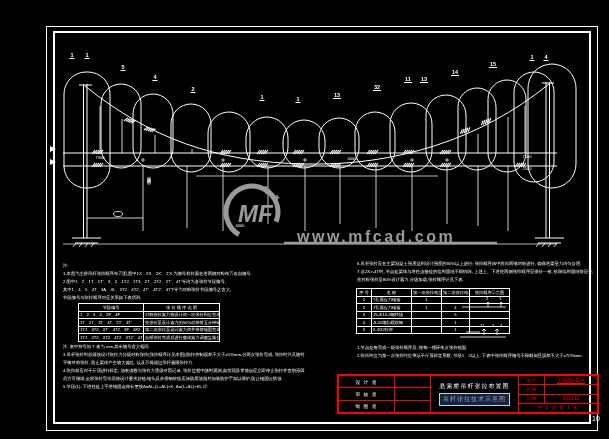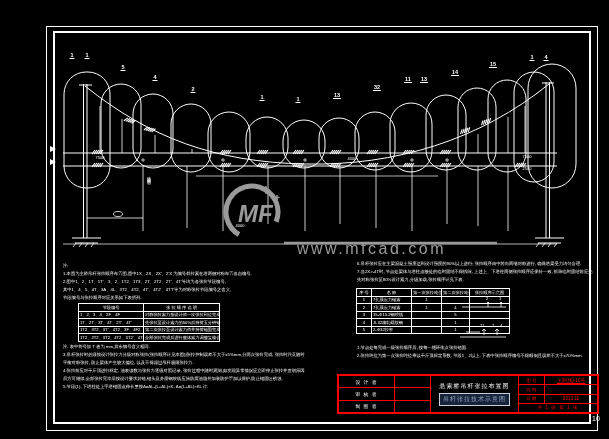--- a/index.html
+++ b/index.html
@@ -40,21 +40,21 @@
   .tb-rrow:last-child{border-bottom:none;}
   .tb-rlab{width:25px;border-right:1.5px solid #f00;color:#f00;font-size:4.3px;
     display:flex;align-items:center;justify-content:center;}
   .tb-rval{flex:1;color:#f00;font-size:4.6px;display:flex;align-items:center;justify-content:center;}
   .tb-foot{flex:1;color:#f00;font-size:4.6px;display:flex;align-items:center;justify-content:center;letter-spacing:1px;}
   .uline{text-decoration:underline;}
   #pageno{position:absolute;left:592px;top:415px;color:#fff;font-size:7px;}
   
   .wm{position:absolute;color:#9a9a9a;}
   #wm-brand{left:288px;top:186px;font-size:42px;font-weight:bold;letter-spacing:24px;white-space:nowrap;}
-  #wm-url{left:297px;top:240px;font-size:16px;font-weight:normal;letter-spacing:2.5px;white-space:nowrap;}
+  #wm-url{left:297px;top:228px;font-size:16px;font-weight:bold;letter-spacing:2.5px;white-space:nowrap;}
 </style>
 </head>
 <body>
 
 <div id="stage">
 
   <svg width="609" height="439" viewBox="0 0 609 439">
     <g stroke="#fff" fill="none" stroke-width="1">
 
       <rect x="46.5" y="26.5" width="551" height="404" stroke-width="1"></rect>

